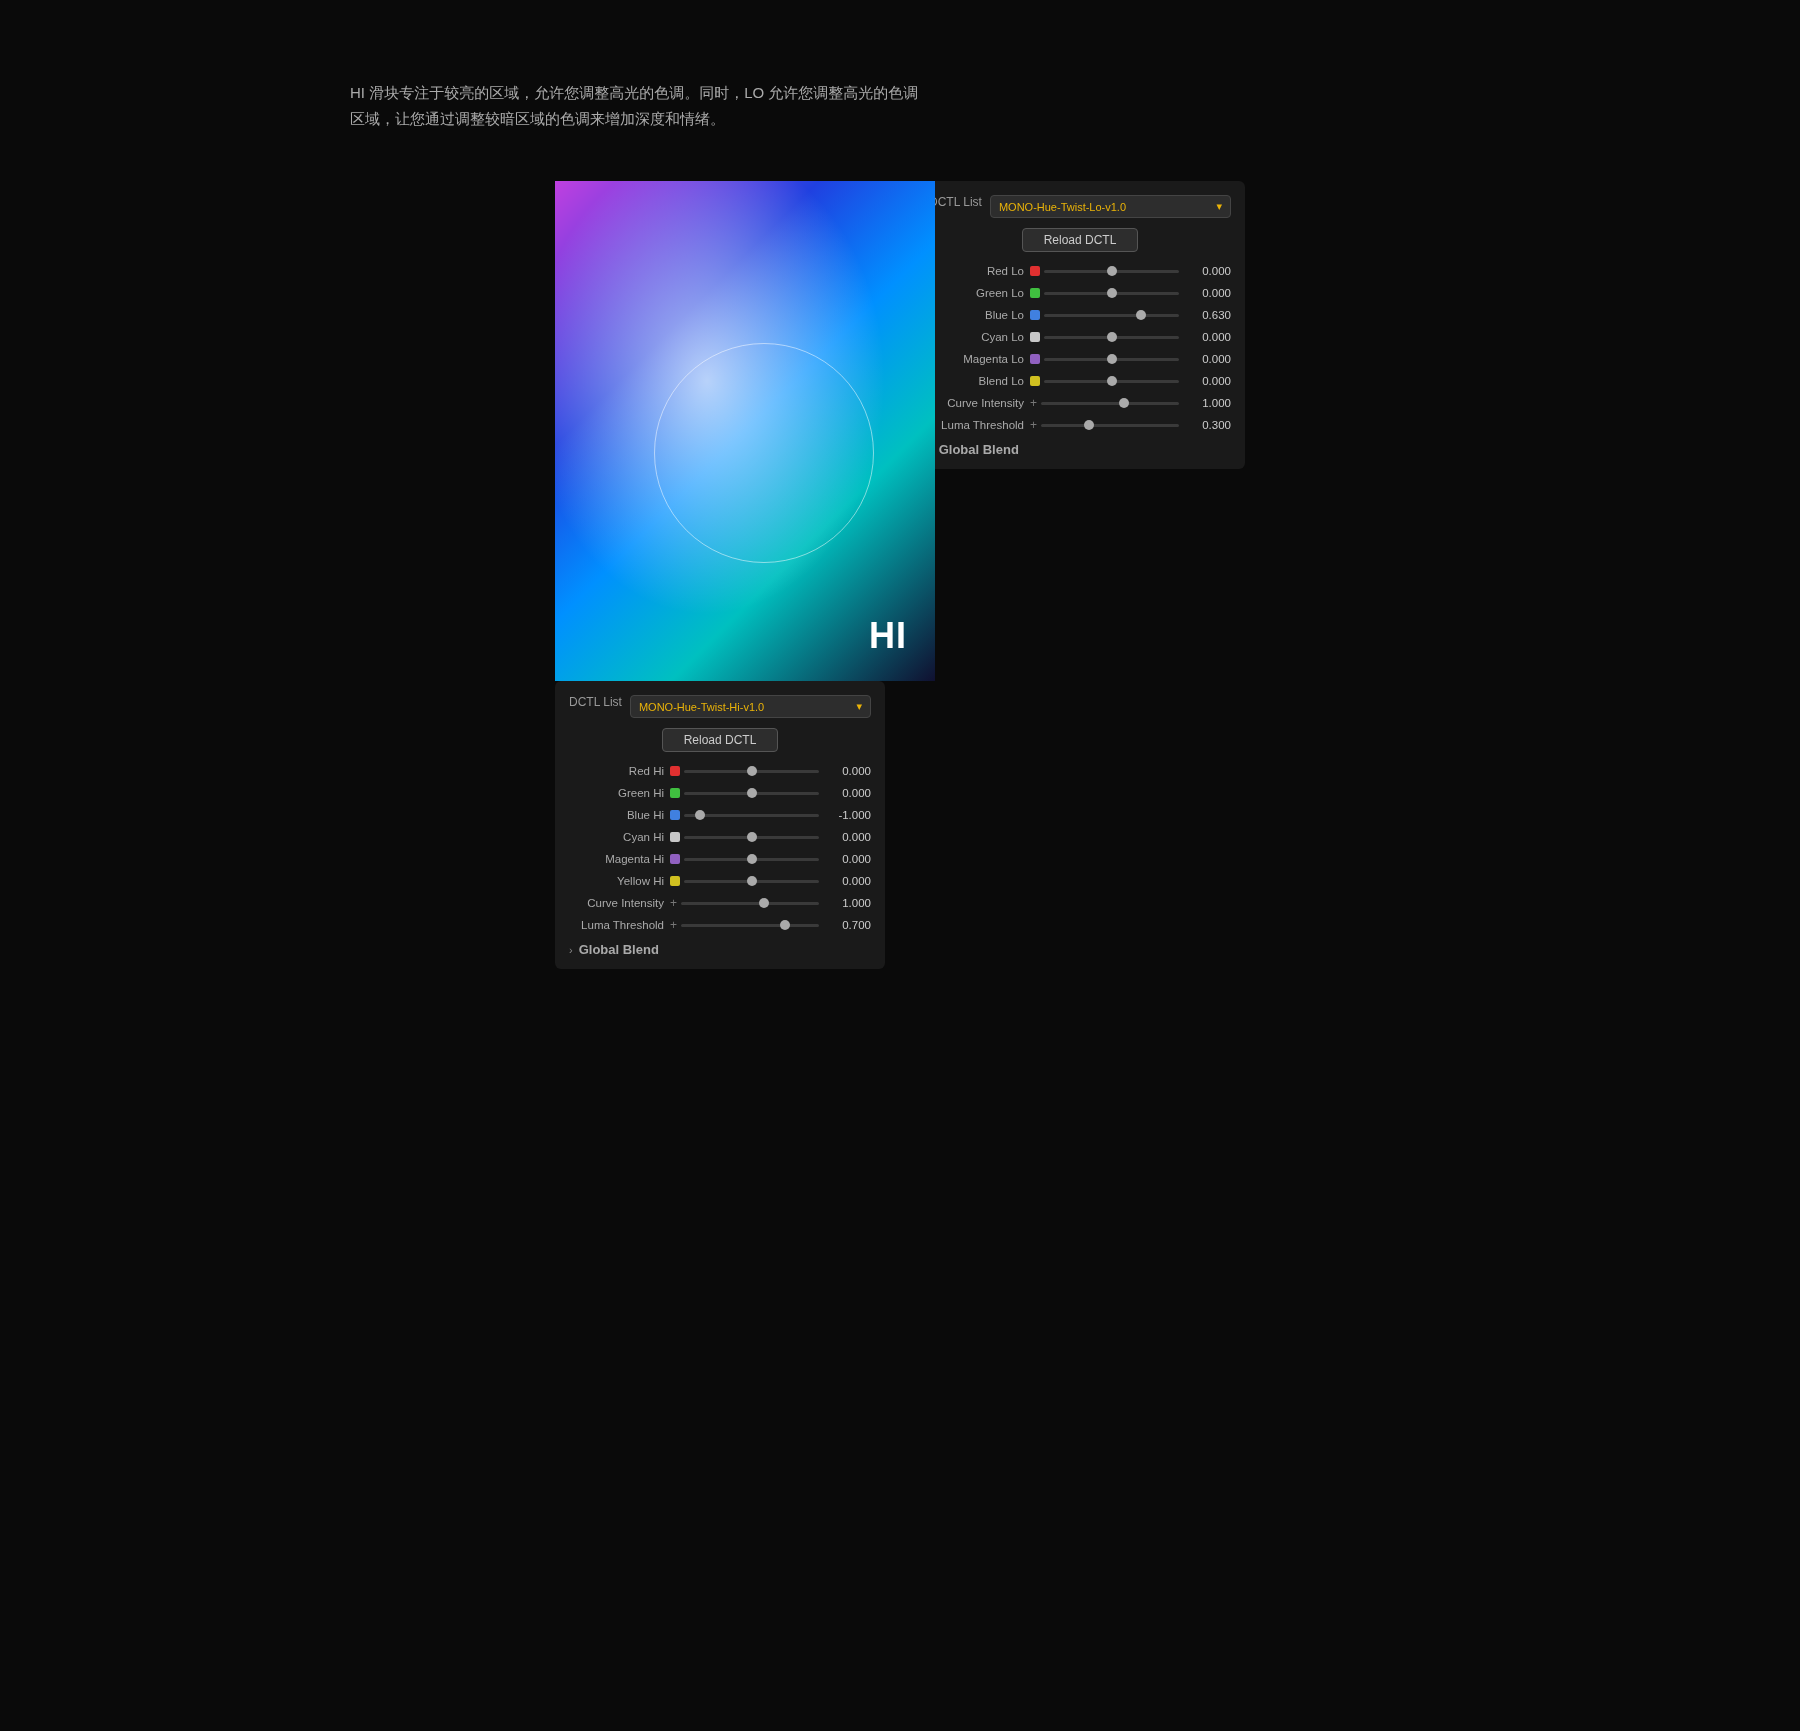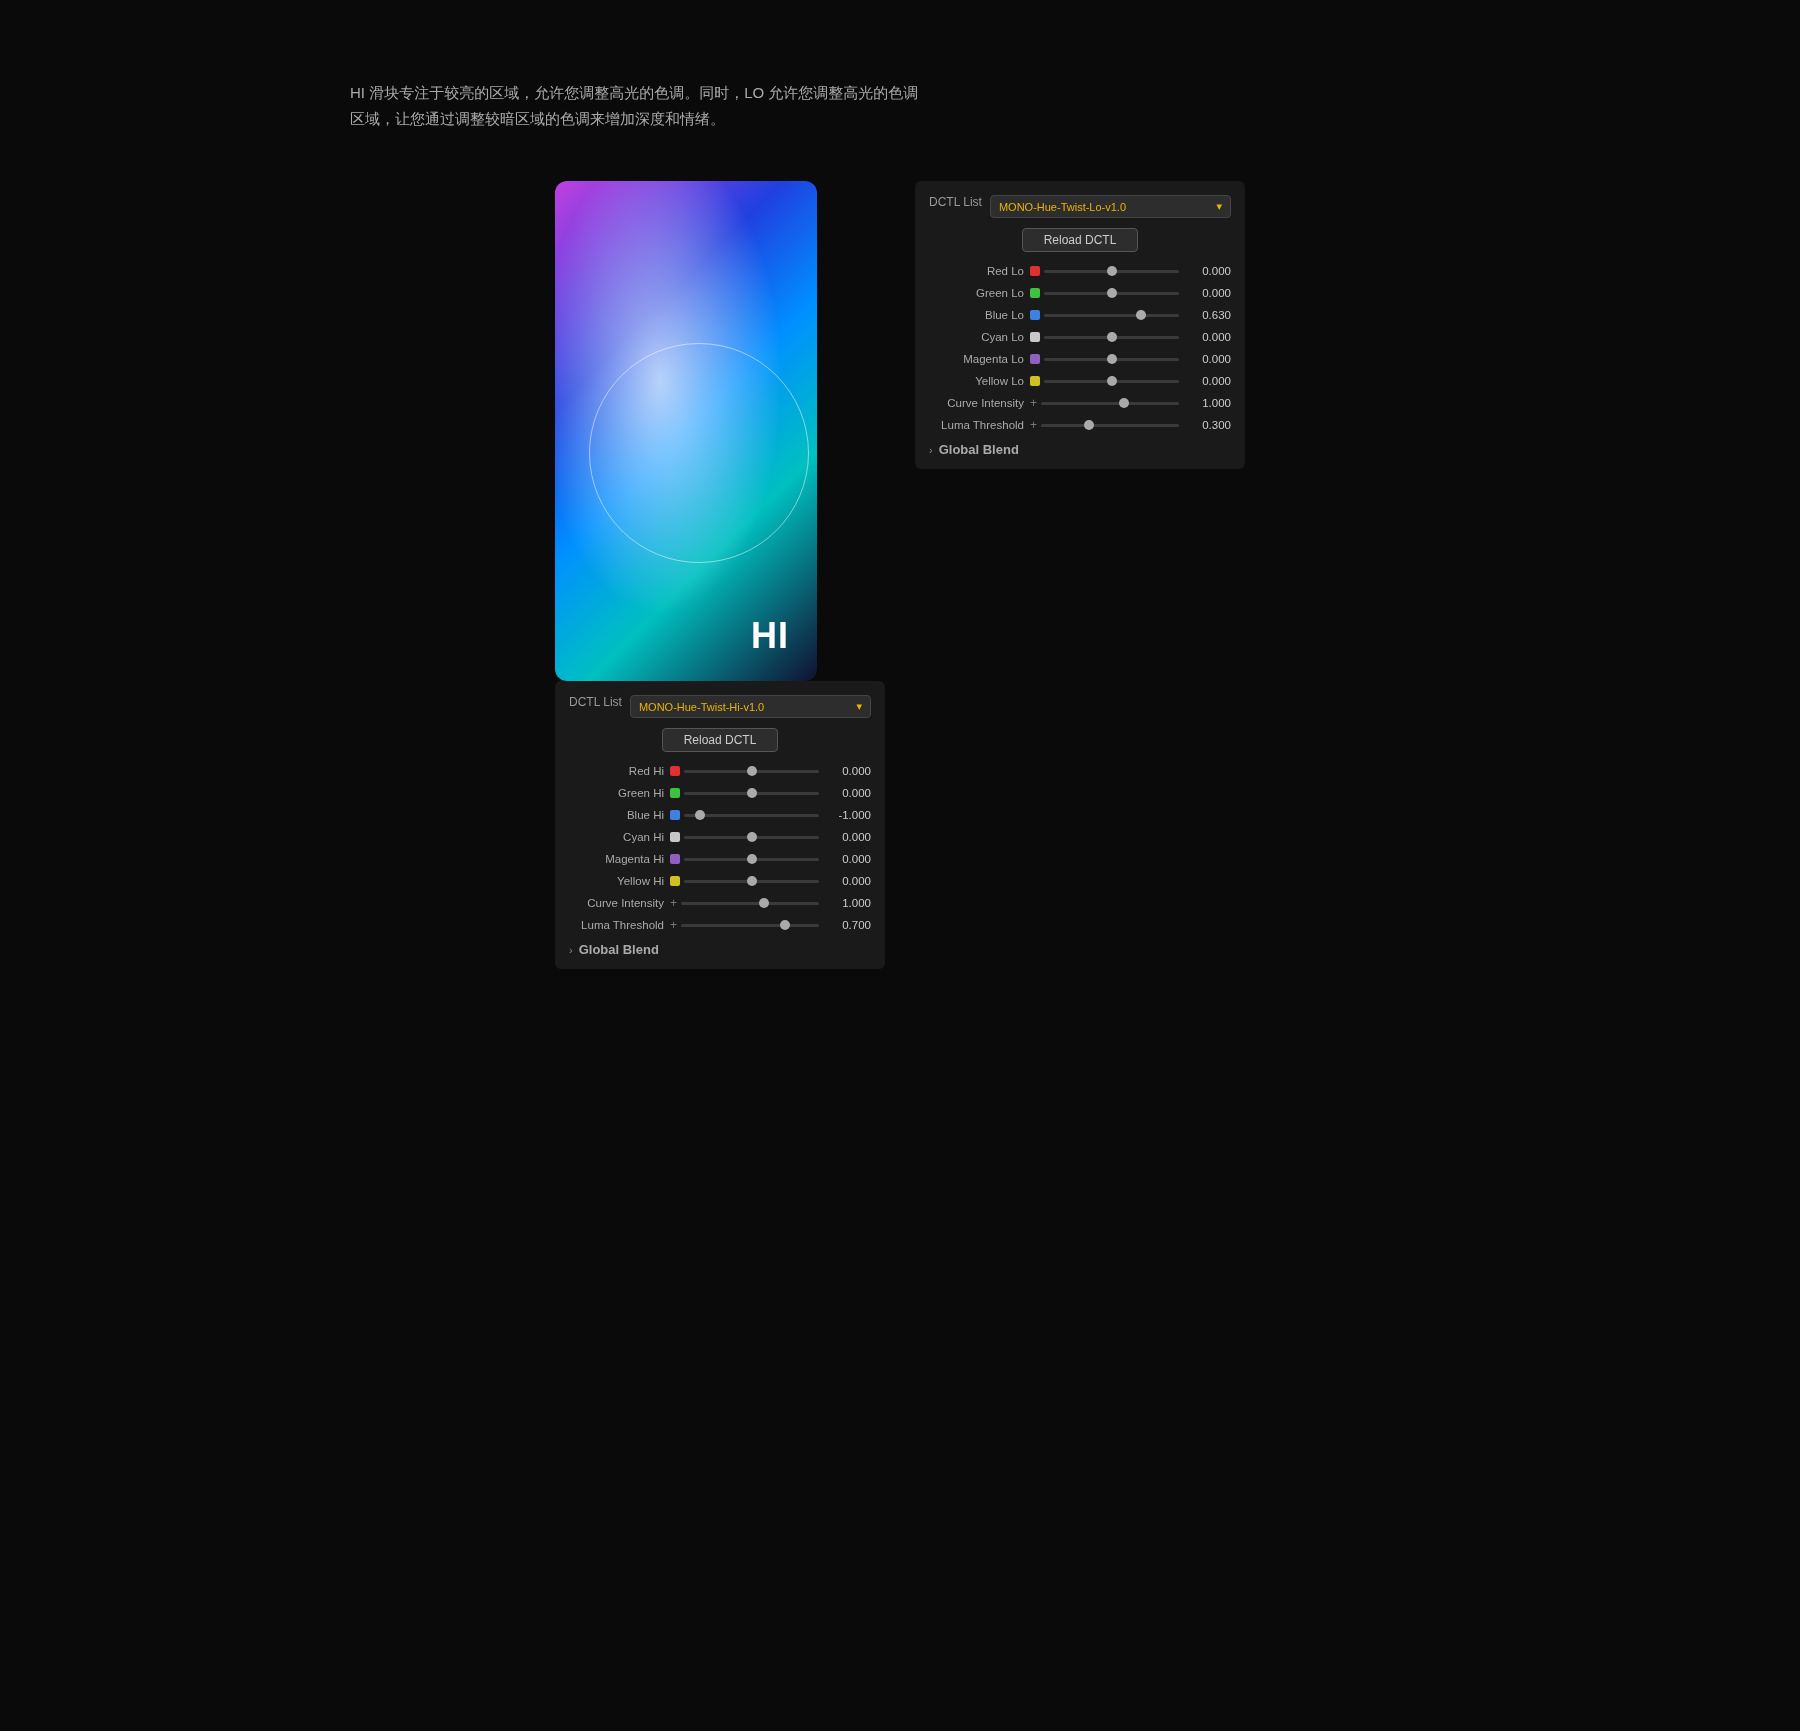--- a/index.html
+++ b/index.html
@@ -33,23 +33,23 @@
     }
 
     .panel-col {
       display: flex;
       flex-direction: column;
       width: 330px;
     }
 
     
     .color-preview {
-      width: 262px;
+      width: 380px;
       height: 500px;
-      border-radius: 12px;
+      border-radius: 0;
       position: relative;
       overflow: hidden;
       margin-bottom: 0;
     }
 
     .color-preview .label-text {
       position: absolute;
       bottom: 24px;
       right: 28px;
       font-size: 36px;
@@ -413,21 +413,21 @@
           <div class="color-swatch" style="background:#9060c0;"></div>
           <div class="slider-track-wrap">
             <div class="slider-track">
               <div class="slider-thumb" style="left:50%;"></div>
             </div>
           </div>
           <span class="slider-value">0.000</span>
         </div>
 
         <div class="slider-row">
-          <span class="slider-label">Yellow Lo</span>
+          <span class="slider-label">Blend Lo</span>
           <div class="color-swatch" style="background:#d0c020;"></div>
           <div class="slider-track-wrap">
             <div class="slider-track">
               <div class="slider-thumb" style="left:50%;"></div>
             </div>
           </div>
           <span class="slider-value">0.000</span>
         </div>
 
         <div class="slider-row">

